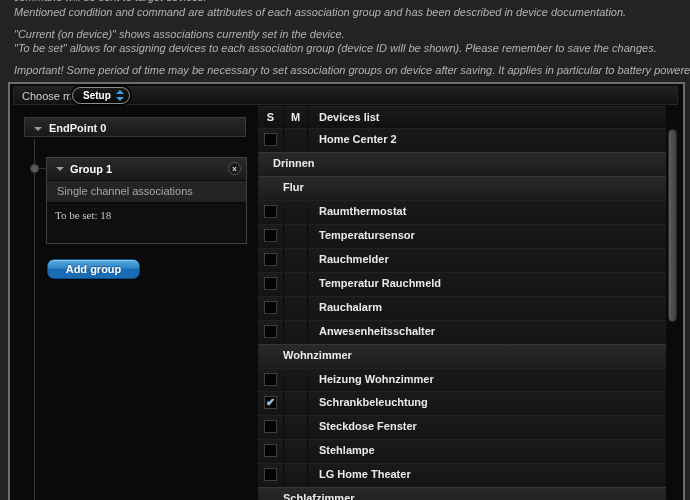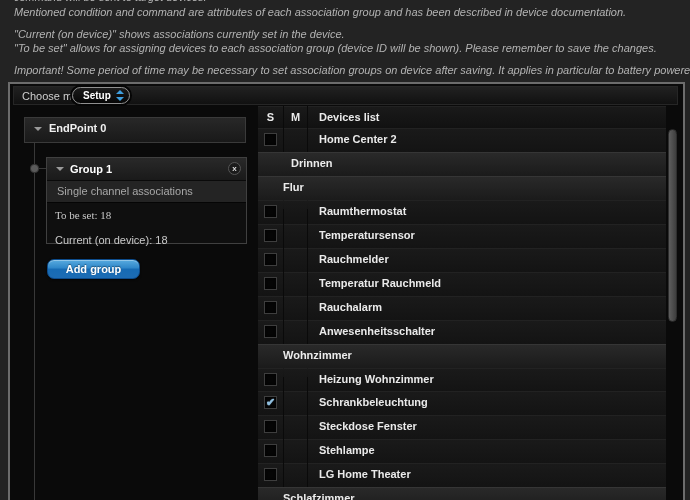--- a/index.html
+++ b/index.html
@@ -46,21 +46,21 @@
     border-left:4px solid transparent;border-right:4px solid transparent;
     border-bottom:4px solid #3f9fe0;
   }
   .tri-down{
     position:absolute;left:0;bottom:0;width:0;height:0;
     border-left:4px solid transparent;border-right:4px solid transparent;
     border-top:4px solid #3f9fe0;
   }
   
   .endpoint-header{
-    position:absolute;left:24px;top:117px;width:222px;height:26px;
+    position:absolute;left:24px;top:117px;width:222px;height:20px;
     box-sizing:border-box;border:1px solid #3a3a3a;
     background:linear-gradient(#282828,#191919);cursor:pointer;
   }
   .endpoint-header .lbl{
     position:absolute;left:24px;top:0;height:20px;line-height:20px;
     font-size:11px;font-weight:bold;color:#f0f0f0;
   }
   .chev{
     position:absolute;width:0;height:0;
     border-left:4px solid transparent;border-right:4px solid transparent;
@@ -115,21 +115,21 @@
   .hdr.center{text-align:center;line-height:22px;}
   .hdr.name,.cell.name{padding-left:11px;line-height:23px;white-space:nowrap;overflow:hidden;}
   .hdr.name{line-height:22px;}
   .cell{background:linear-gradient(#1a1a1a,#111111);
     box-shadow:inset 0 1px 0 rgba(255,255,255,.04);}
   .row.section{
     background:linear-gradient(#2a2a2a,#151515);
     box-shadow:inset 0 1px 0 rgba(255,255,255,.06);
     font-size:11px;font-weight:bold;color:#ececec;line-height:23px;white-space:nowrap;
   }
-  .row.section.lvl1{padding-left:33px;}
+  .row.section.lvl1{padding-left:15px;}
   .row.section.lvl2{padding-left:25px;}
   .checkbox{
     position:absolute;left:6px;top:5px;width:13px;height:13px;box-sizing:border-box;
     background:#050505;border:1px solid #3e3e3e;cursor:pointer;
     box-shadow:inset 0 0 3px #000;
   }
   .checkbox .check{
     position:absolute;left:0;top:0;width:11px;height:11px;line-height:11px;
     font-size:11px;font-weight:bold;color:#8fbede;text-align:center;
     text-shadow:0 0 1px rgba(143,190,222,.7);
@@ -175,21 +175,20 @@
 
   <div class="group-box">
     <div class="group-header">
       <span class="chev" style="left:9px;top:9px"></span>
       <span class="lbl">Group 1</span>
       <span class="close-btn">x</span>
     </div>
     <div class="group-subtitle">Single channel associations</div>
     <div class="group-body">
       <div class="stat first">To be set: 18</div>
-      <div class="stat">Current (on device): 18</div>
     </div>
   </div>
 
   <div class="btn btn-add">Add group</div>
 
   <div class="cell hdr center" style="left:258px;top:106px;width:25px">S</div>
   <div class="cell hdr center" style="left:284px;top:106px;width:23px">M</div>
   <div class="cell hdr name" style="left:308px;top:106px;width:358px">Devices list</div>
 
   <div>

